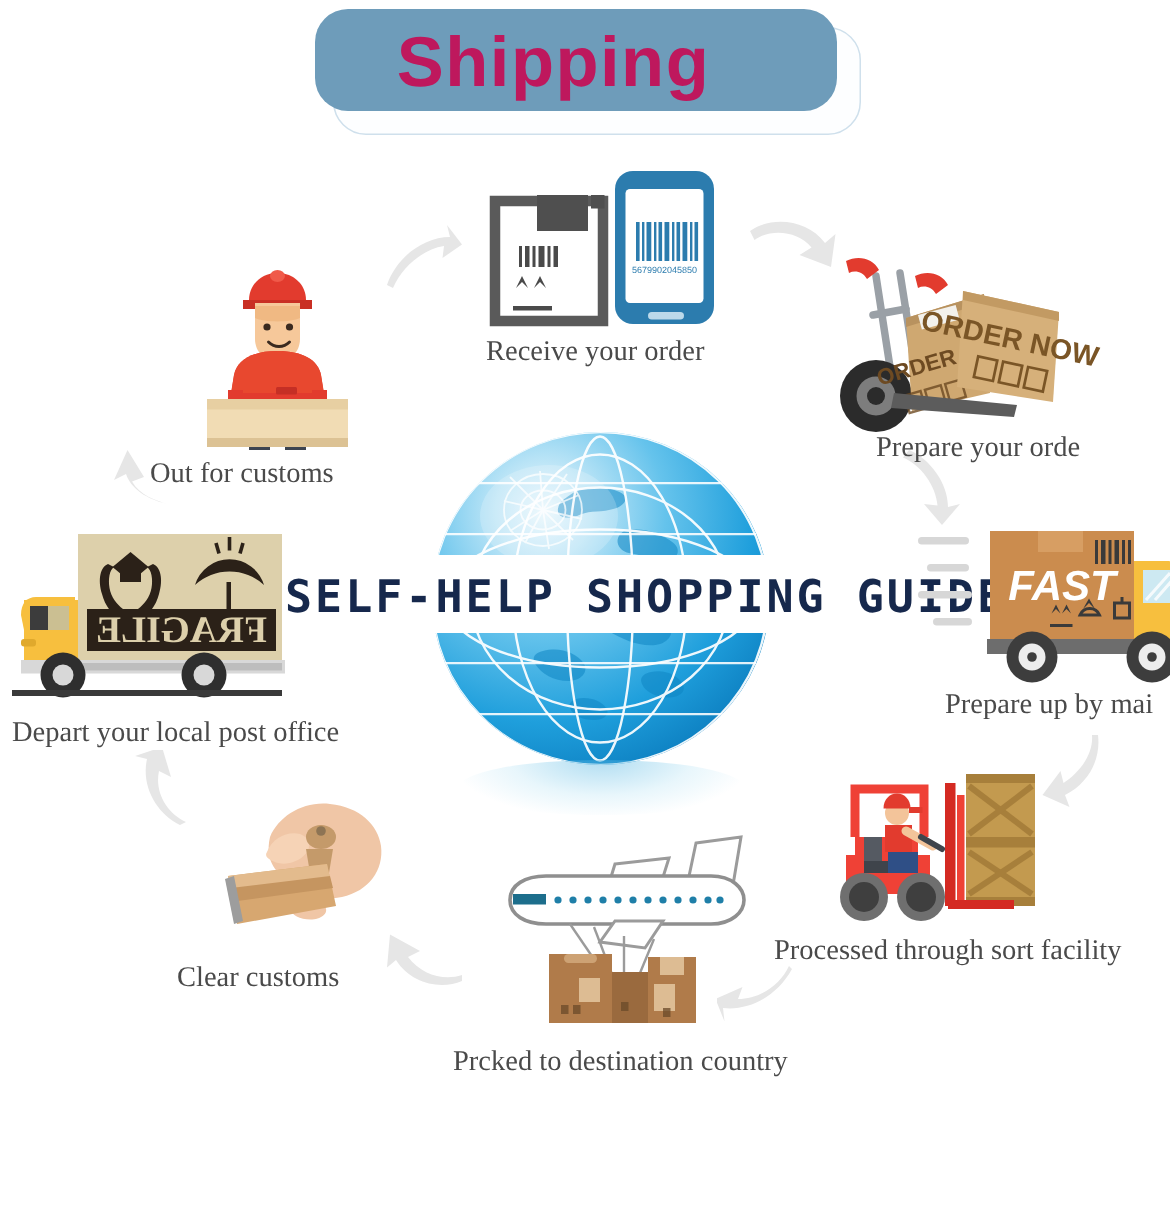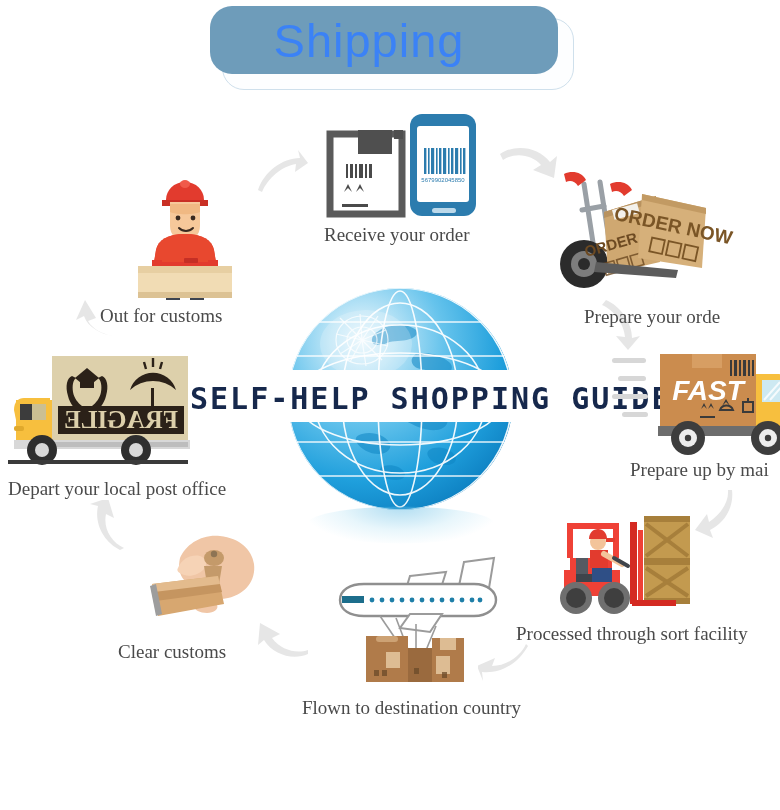--- a/index.html
+++ b/index.html
@@ -15,22 +15,22 @@
     position:absolute;left:12px;top:12px;width:350px;height:70px;
     border:1.5px solid #cfe0ec;border-radius:22px;background:#fdfeff;
   }
   #title-plate{
     position:absolute;left:0;top:0;width:348px;height:68px;
     background:#6e9cba;border-radius:22px;
   }
   #title-text{
     position:absolute;left:0;top:0;width:318px;height:68px;
     display:flex;align-items:center;justify-content:center;
-    font-family:"Liberation Sans",sans-serif;font-weight:normal;
-    font-size:47px;color:#3b82f6;letter-spacing:1px;
+    font-family:"Liberation Sans",sans-serif;font-weight:bold;
+    font-size:47px;color:#be185d;letter-spacing:1px;
   }
 
   
   #globe-wrap{position:absolute;left:288px;top:288px;width:225px;height:260px;}
   .globe-sphere{
     position:absolute;left:0;top:0;width:225px;height:222px;border-radius:50%;
     background:
       radial-gradient(circle at 33% 24%, #e9f7fd 0%, #bfe6f7 14%, #65c3ec 36%, #1f9fdc 62%, #0b7cbe 84%, #0a6aa8 100%);
     overflow:hidden;
   }
@@ -296,21 +296,21 @@
       <text x="134" y="66" fill="#7a5526" font-family="'Liberation Sans',sans-serif" font-weight="bold" font-size="19" transform="rotate(12 134 66)" text-anchor="middle">ORDER NOW</text>
       <g transform="rotate(12 134 84)">
         <rect x="112" y="76" width="13" height="14" fill="none" stroke="#7a5526" stroke-width="1.8"></rect>
         <rect x="129" y="76" width="13" height="14" fill="none" stroke="#7a5526" stroke-width="1.8"></rect>
         <rect x="146" y="76" width="13" height="14" fill="none" stroke="#7a5526" stroke-width="1.8"></rect>
       </g>
 
       <path d="M58 96 L140 104 L138 112 L56 106 Z" fill="#5c5c5c"></path>
     </svg>
   </div>
-  <div class="step-label" style="left:584px;top:306px;">Prepare your orde</div>
+  <div class="step-label" style="left:584px;top:288px;">Prepare your orde</div>
 
   <div class="icon-art" style="left:612px;top:344px;">
     <svg width="176" height="112" viewBox="0 0 176 112">
 
       <g fill="#d7d7d7">
         <rect x="0" y="14" width="34" height="5" rx="2.5"></rect>
         <rect x="6" y="32" width="28" height="5" rx="2.5"></rect>
         <rect x="0" y="50" width="36" height="5" rx="2.5"></rect>
         <rect x="10" y="68" width="26" height="5" rx="2.5"></rect>
       </g>
@@ -445,21 +445,21 @@
       <rect x="116" y="90" width="16" height="12" fill="#ddbc93"></rect>
       <rect x="112" y="108" width="14" height="18" fill="#ddbc93"></rect>
       <g fill="#6b4a29" opacity=".75">
         <rect x="50" y="122" width="5" height="6"></rect>
           <rect x="58" y="122" width="5" height="6"></rect>
         <rect x="90" y="120" width="5" height="6"></rect>
           <rect x="118" y="124" width="5" height="6"></rect>
       </g>
     </svg>
   </div>
-  <div class="step-label" style="left:302px;top:697px;">Flown to destination country</div>
+  <div class="step-label" style="left:302px;top:697px;">Prcked to destination country</div>
 
   <div class="icon-art" style="left:134px;top:528px;">
     <svg width="136" height="96" viewBox="0 0 136 96">
 
       <path d="M46 30c6-14 22-24 40-22 20 2 32 14 34 28 2 16-8 30-26 34-14 3-28-2-36-10-6-6-16-12-12-30z" fill="#f0c6a6"></path>
       <path d="M44 40c4-10 14-14 22-12 6 2 8 8 4 13-5 6-14 8-20 6-5-2-8-4-6-7z" fill="#f6d3b6"></path>
       <path d="M58 58c6-4 16-3 20 2 3 5-2 10-9 11-8 1-15-2-16-6-1-3 1-5 5-7z" fill="#f6d3b6"></path>
       <path d="M66 72c6-2 14 0 17 5 2 4-3 8-10 8-7 0-13-3-13-7 0-3 2-5 6-6z" fill="#f0c6a6"></path>
 
       <ellipse cx="80" cy="30" rx="10" ry="8" fill="#c49a6a"></ellipse>

